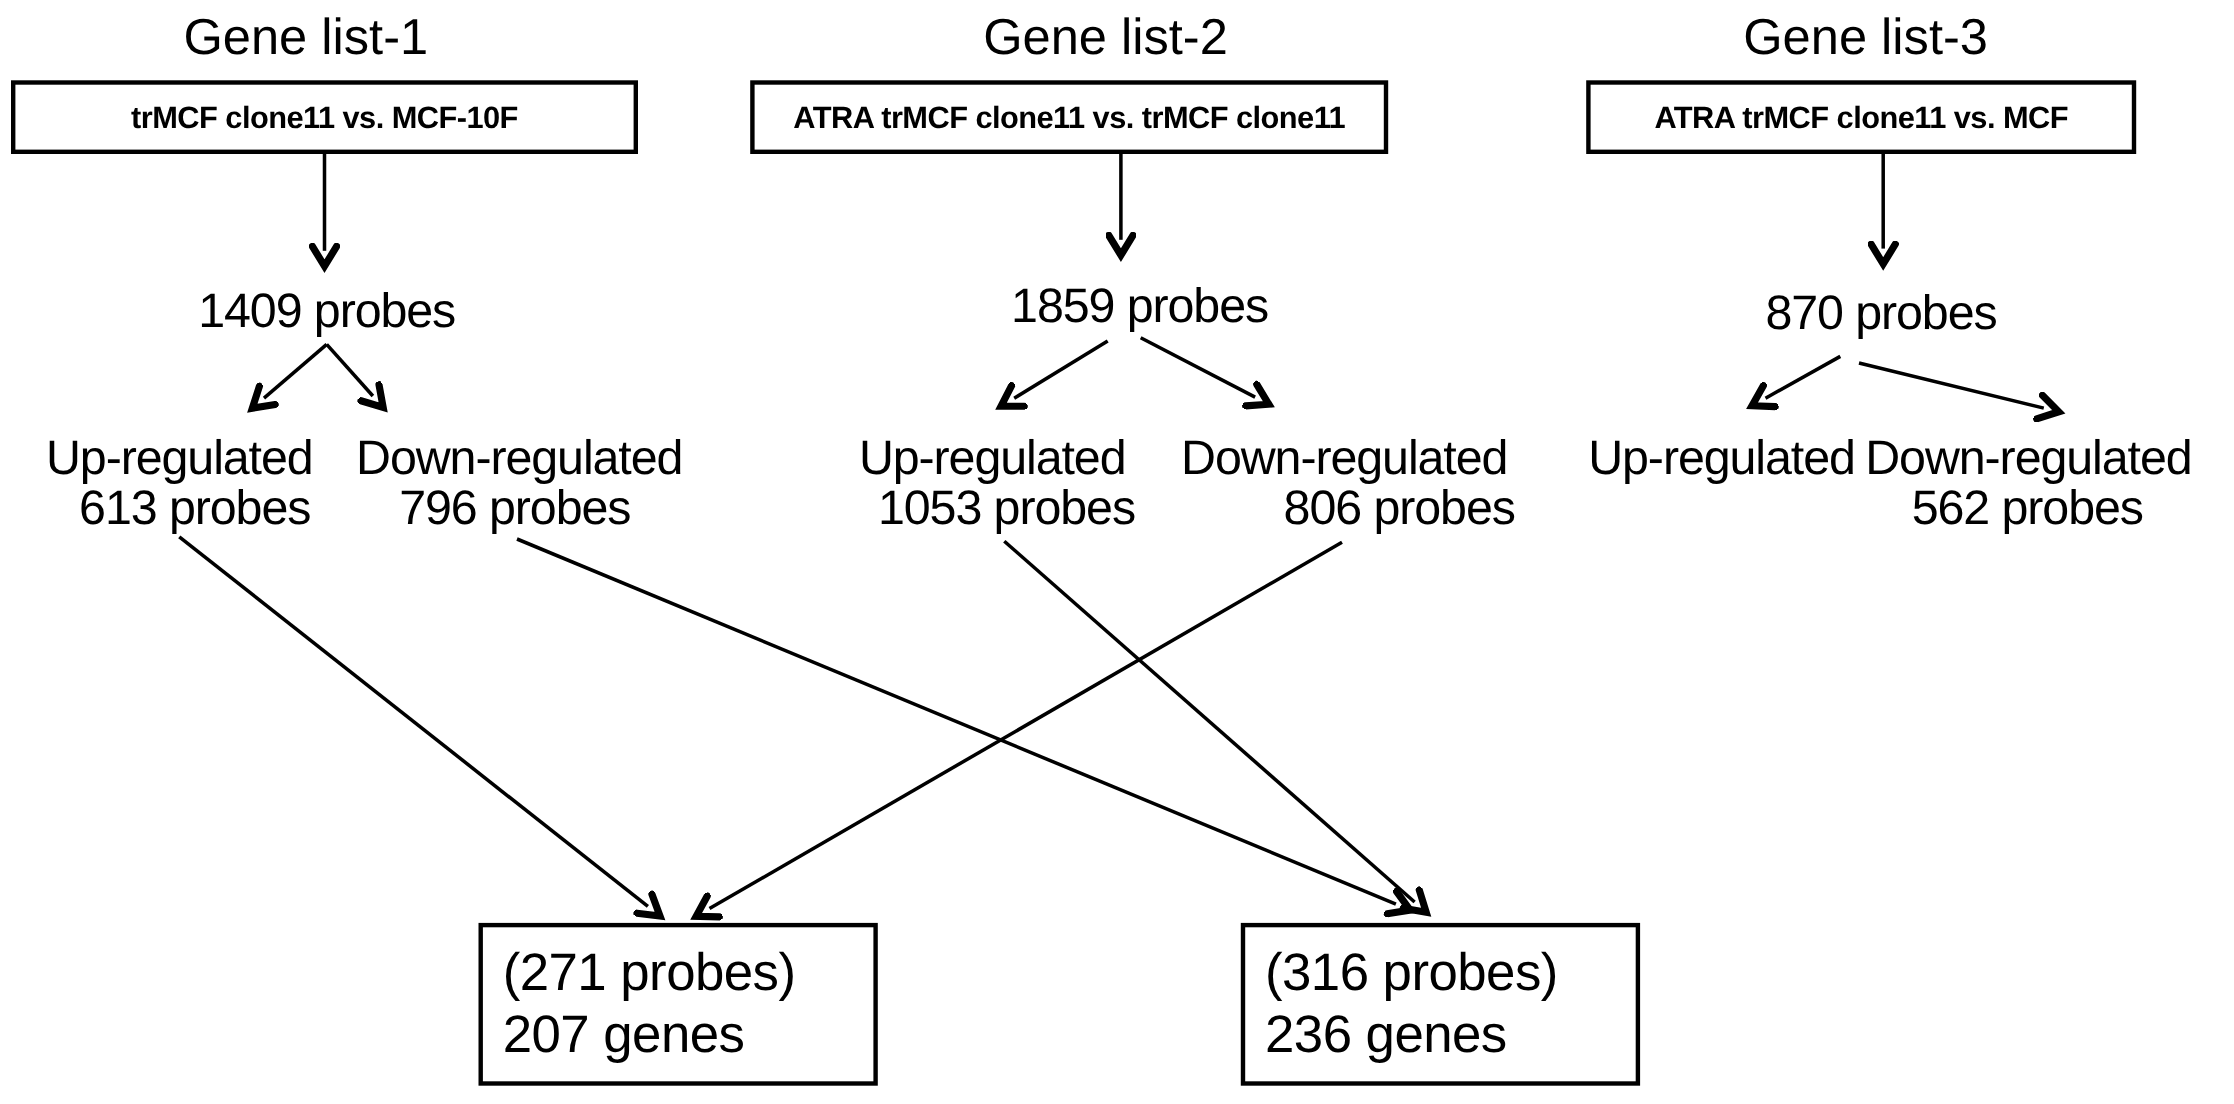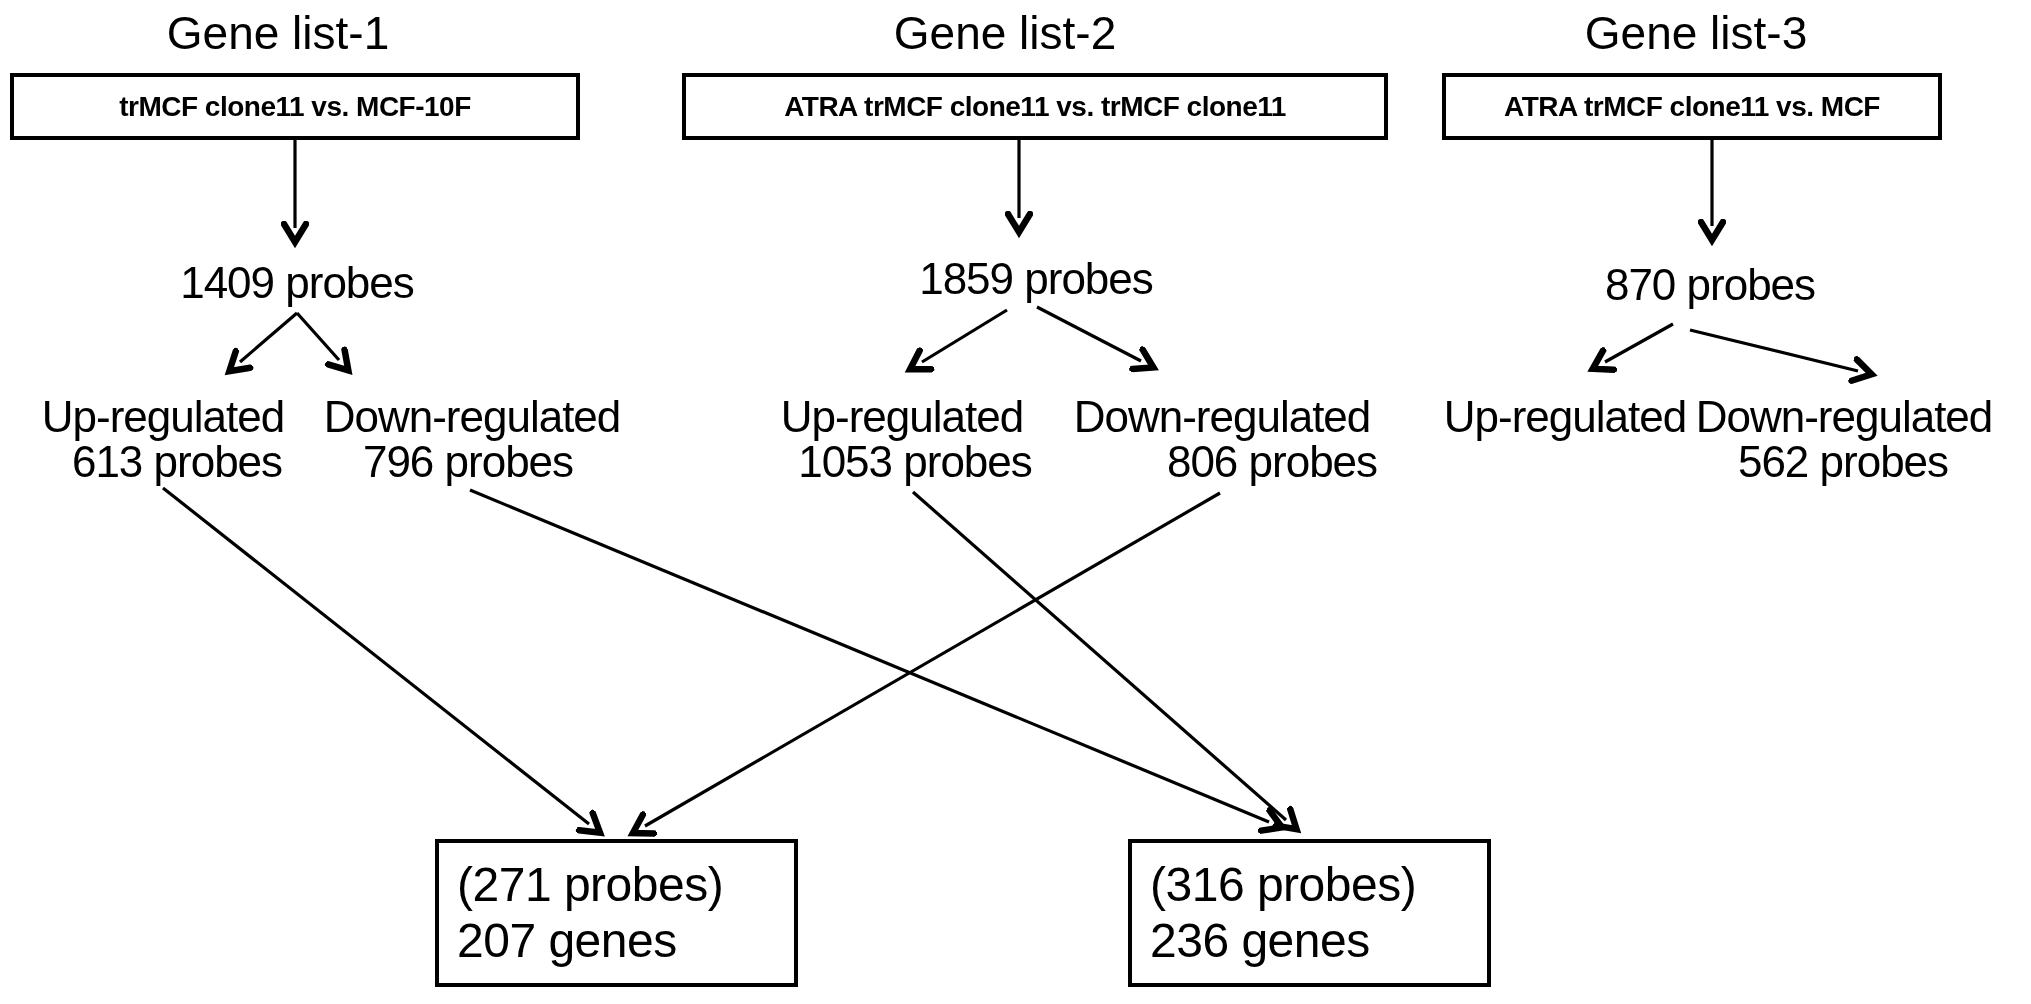--- a/index.html
+++ b/index.html
@@ -56,21 +56,21 @@
     <line x1="1220" y1="493" x2="645" y2="826" stroke="#000" stroke-width="3.2" marker-end="url(#ah)"></line>
     <line x1="470" y1="490" x2="1269" y2="822" stroke="#000" stroke-width="3.2" marker-end="url(#ah)"></line>
     <line x1="913" y1="492" x2="1286" y2="820" stroke="#000" stroke-width="3.2" marker-end="url(#ah)"></line>
   </svg>
 
   <div class="title" style="left:278px;top:6px">Gene list-1</div>
   <div class="title" style="left:1005px;top:6px">Gene list-2</div>
   <div class="title" style="left:1696px;top:6px">Gene list-3</div>
 
   <div class="cbox" style="left:10px;top:73px;width:570px;height:67px">trMCF clone11 vs. MCF-10F</div>
-  <div class="cbox" style="left:682px;top:73px;width:706px;height:67px">ATRA trMCF clone11 vs. trMCF clone11</div>
+  <div class="cbox" style="left:682px;top:73px;width:580px;height:67px">ATRA trMCF clone11 vs. trMCF clone11</div>
   <div class="cbox" style="left:1442px;top:73px;width:500px;height:67px">ATRA trMCF clone11 vs. MCF</div>
 
   <div class="lbl" style="left:297px;top:258px">1409 probes</div>
   <div class="lbl" style="left:1036px;top:254px">1859 probes</div>
   <div class="lbl" style="left:1710px;top:260px">870 probes</div>
 
   <div class="lbl" style="left:163px;top:392px">Up-regulated</div>
   <div class="lbl" style="left:177px;top:437px">613 probes</div>
   <div class="lbl" style="left:472px;top:392px">Down-regulated</div>
   <div class="lbl" style="left:468px;top:437px">796 probes</div>

